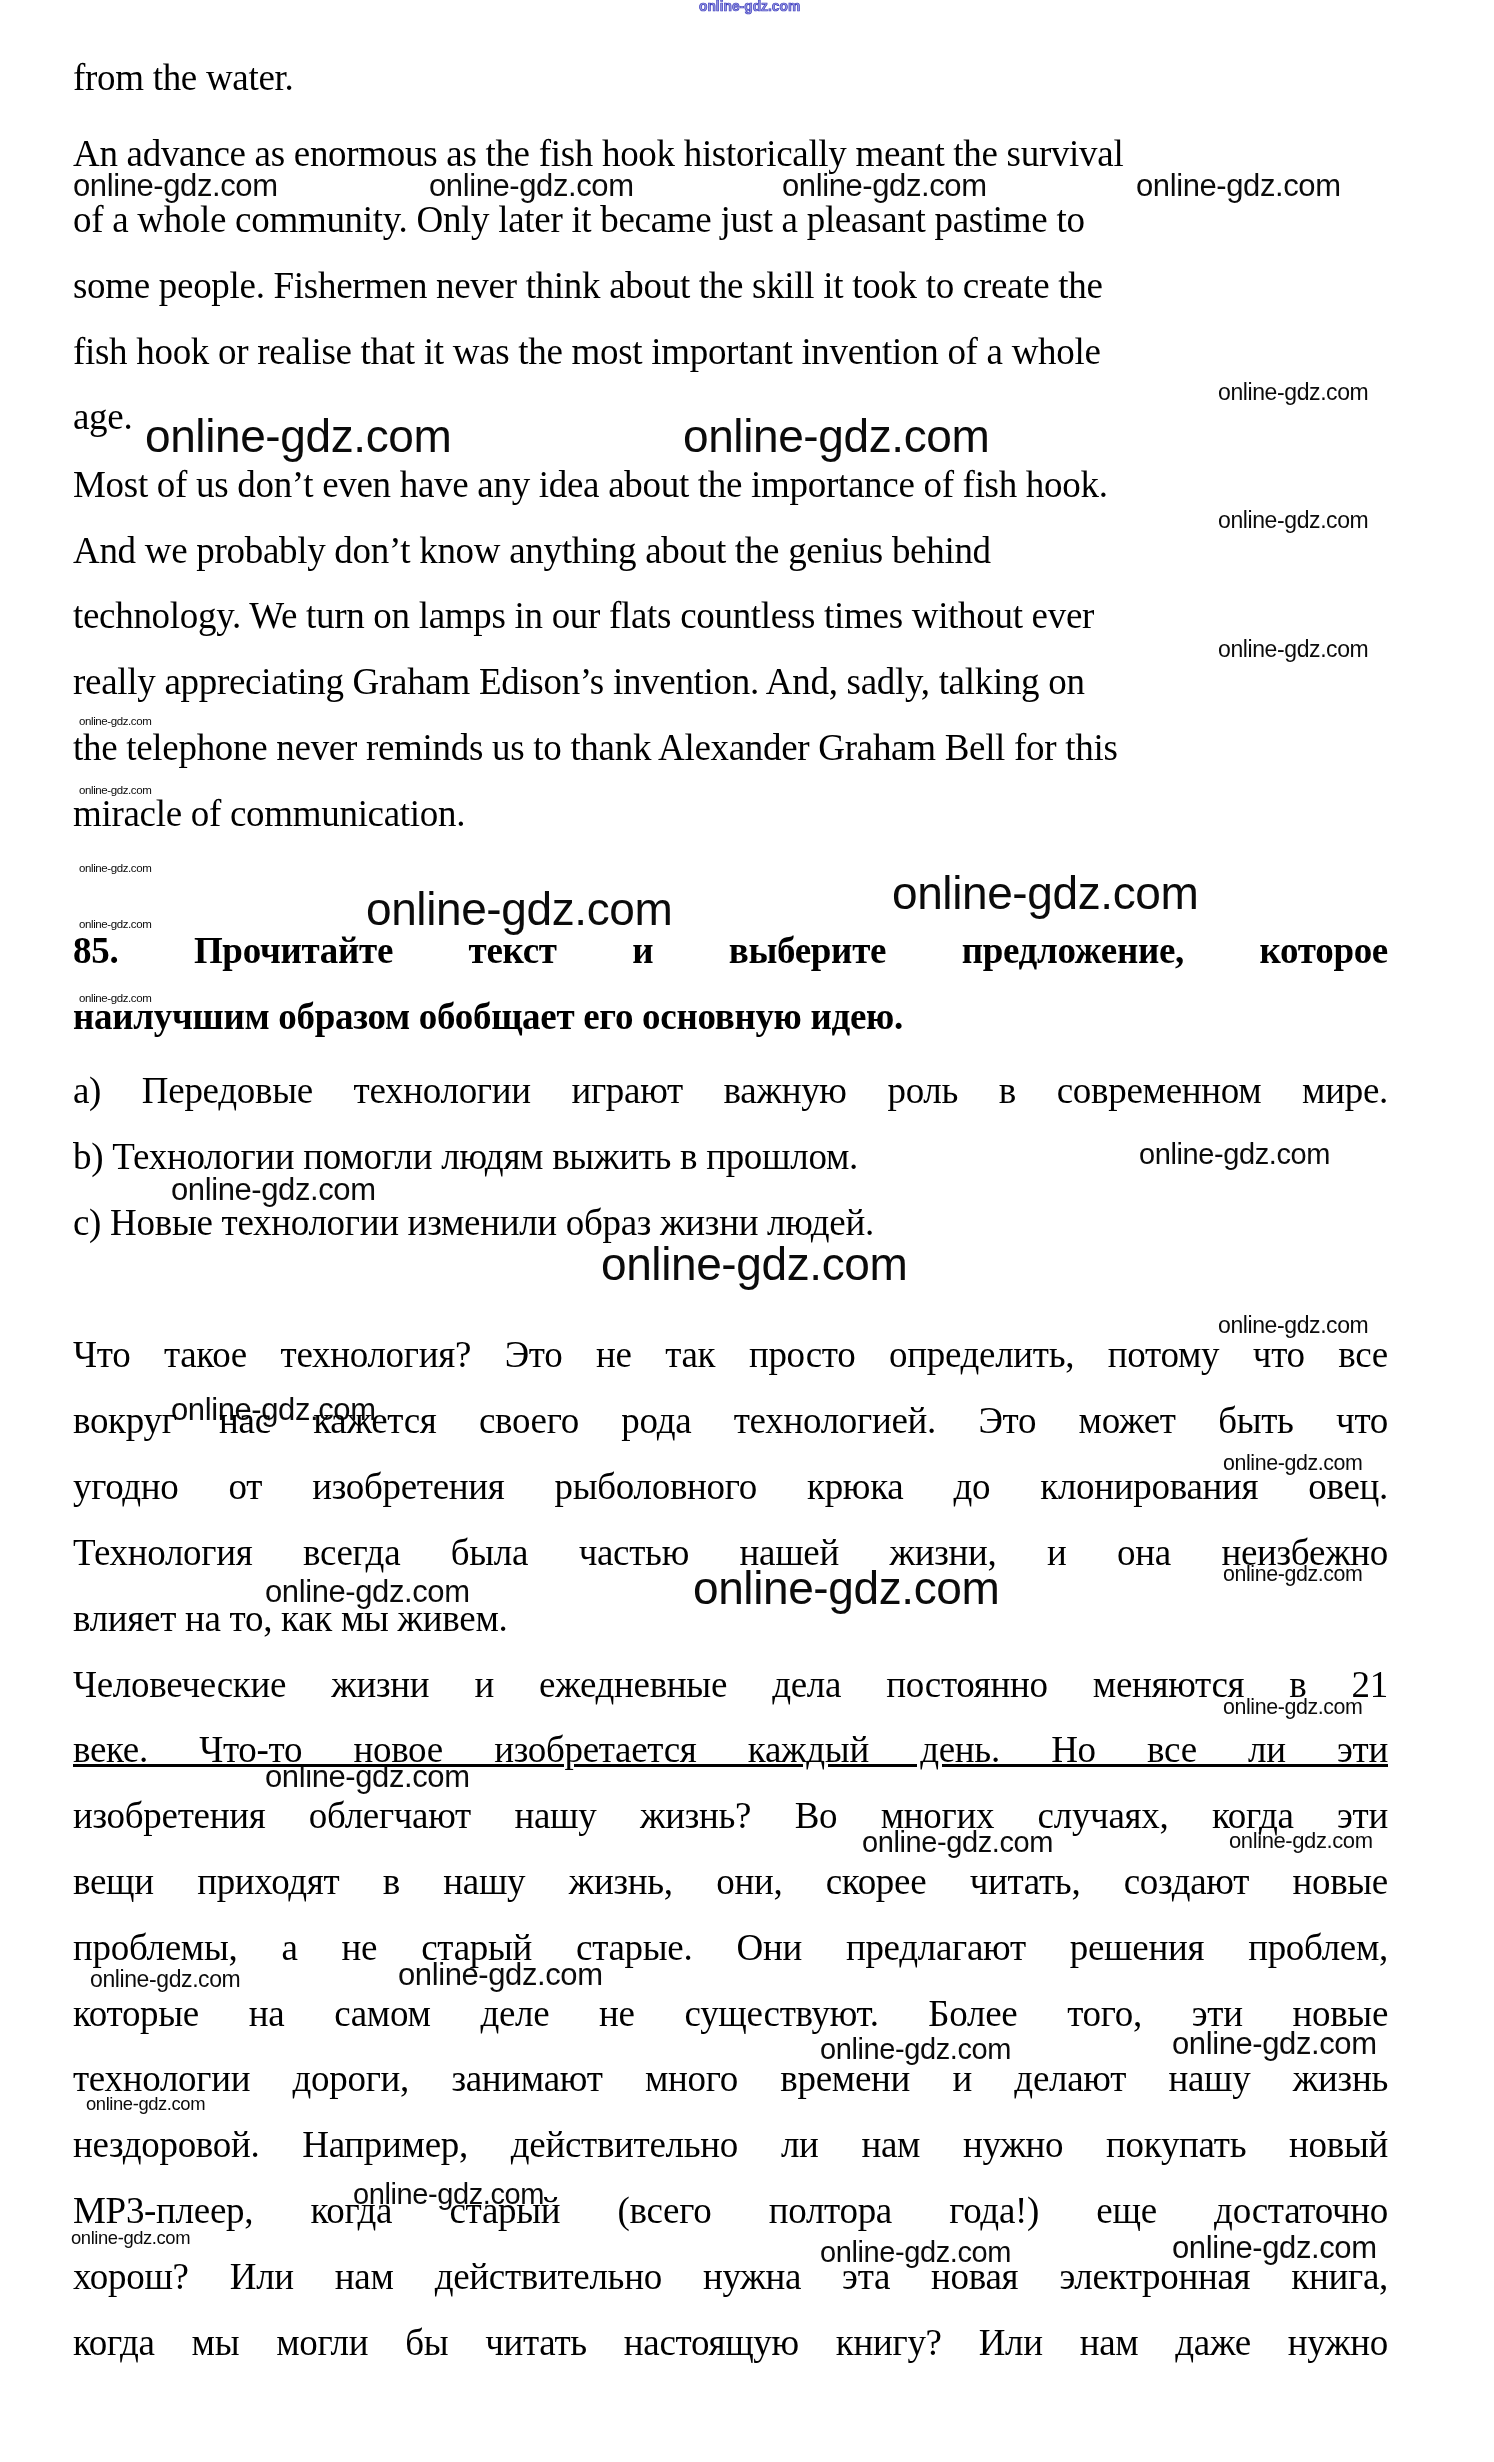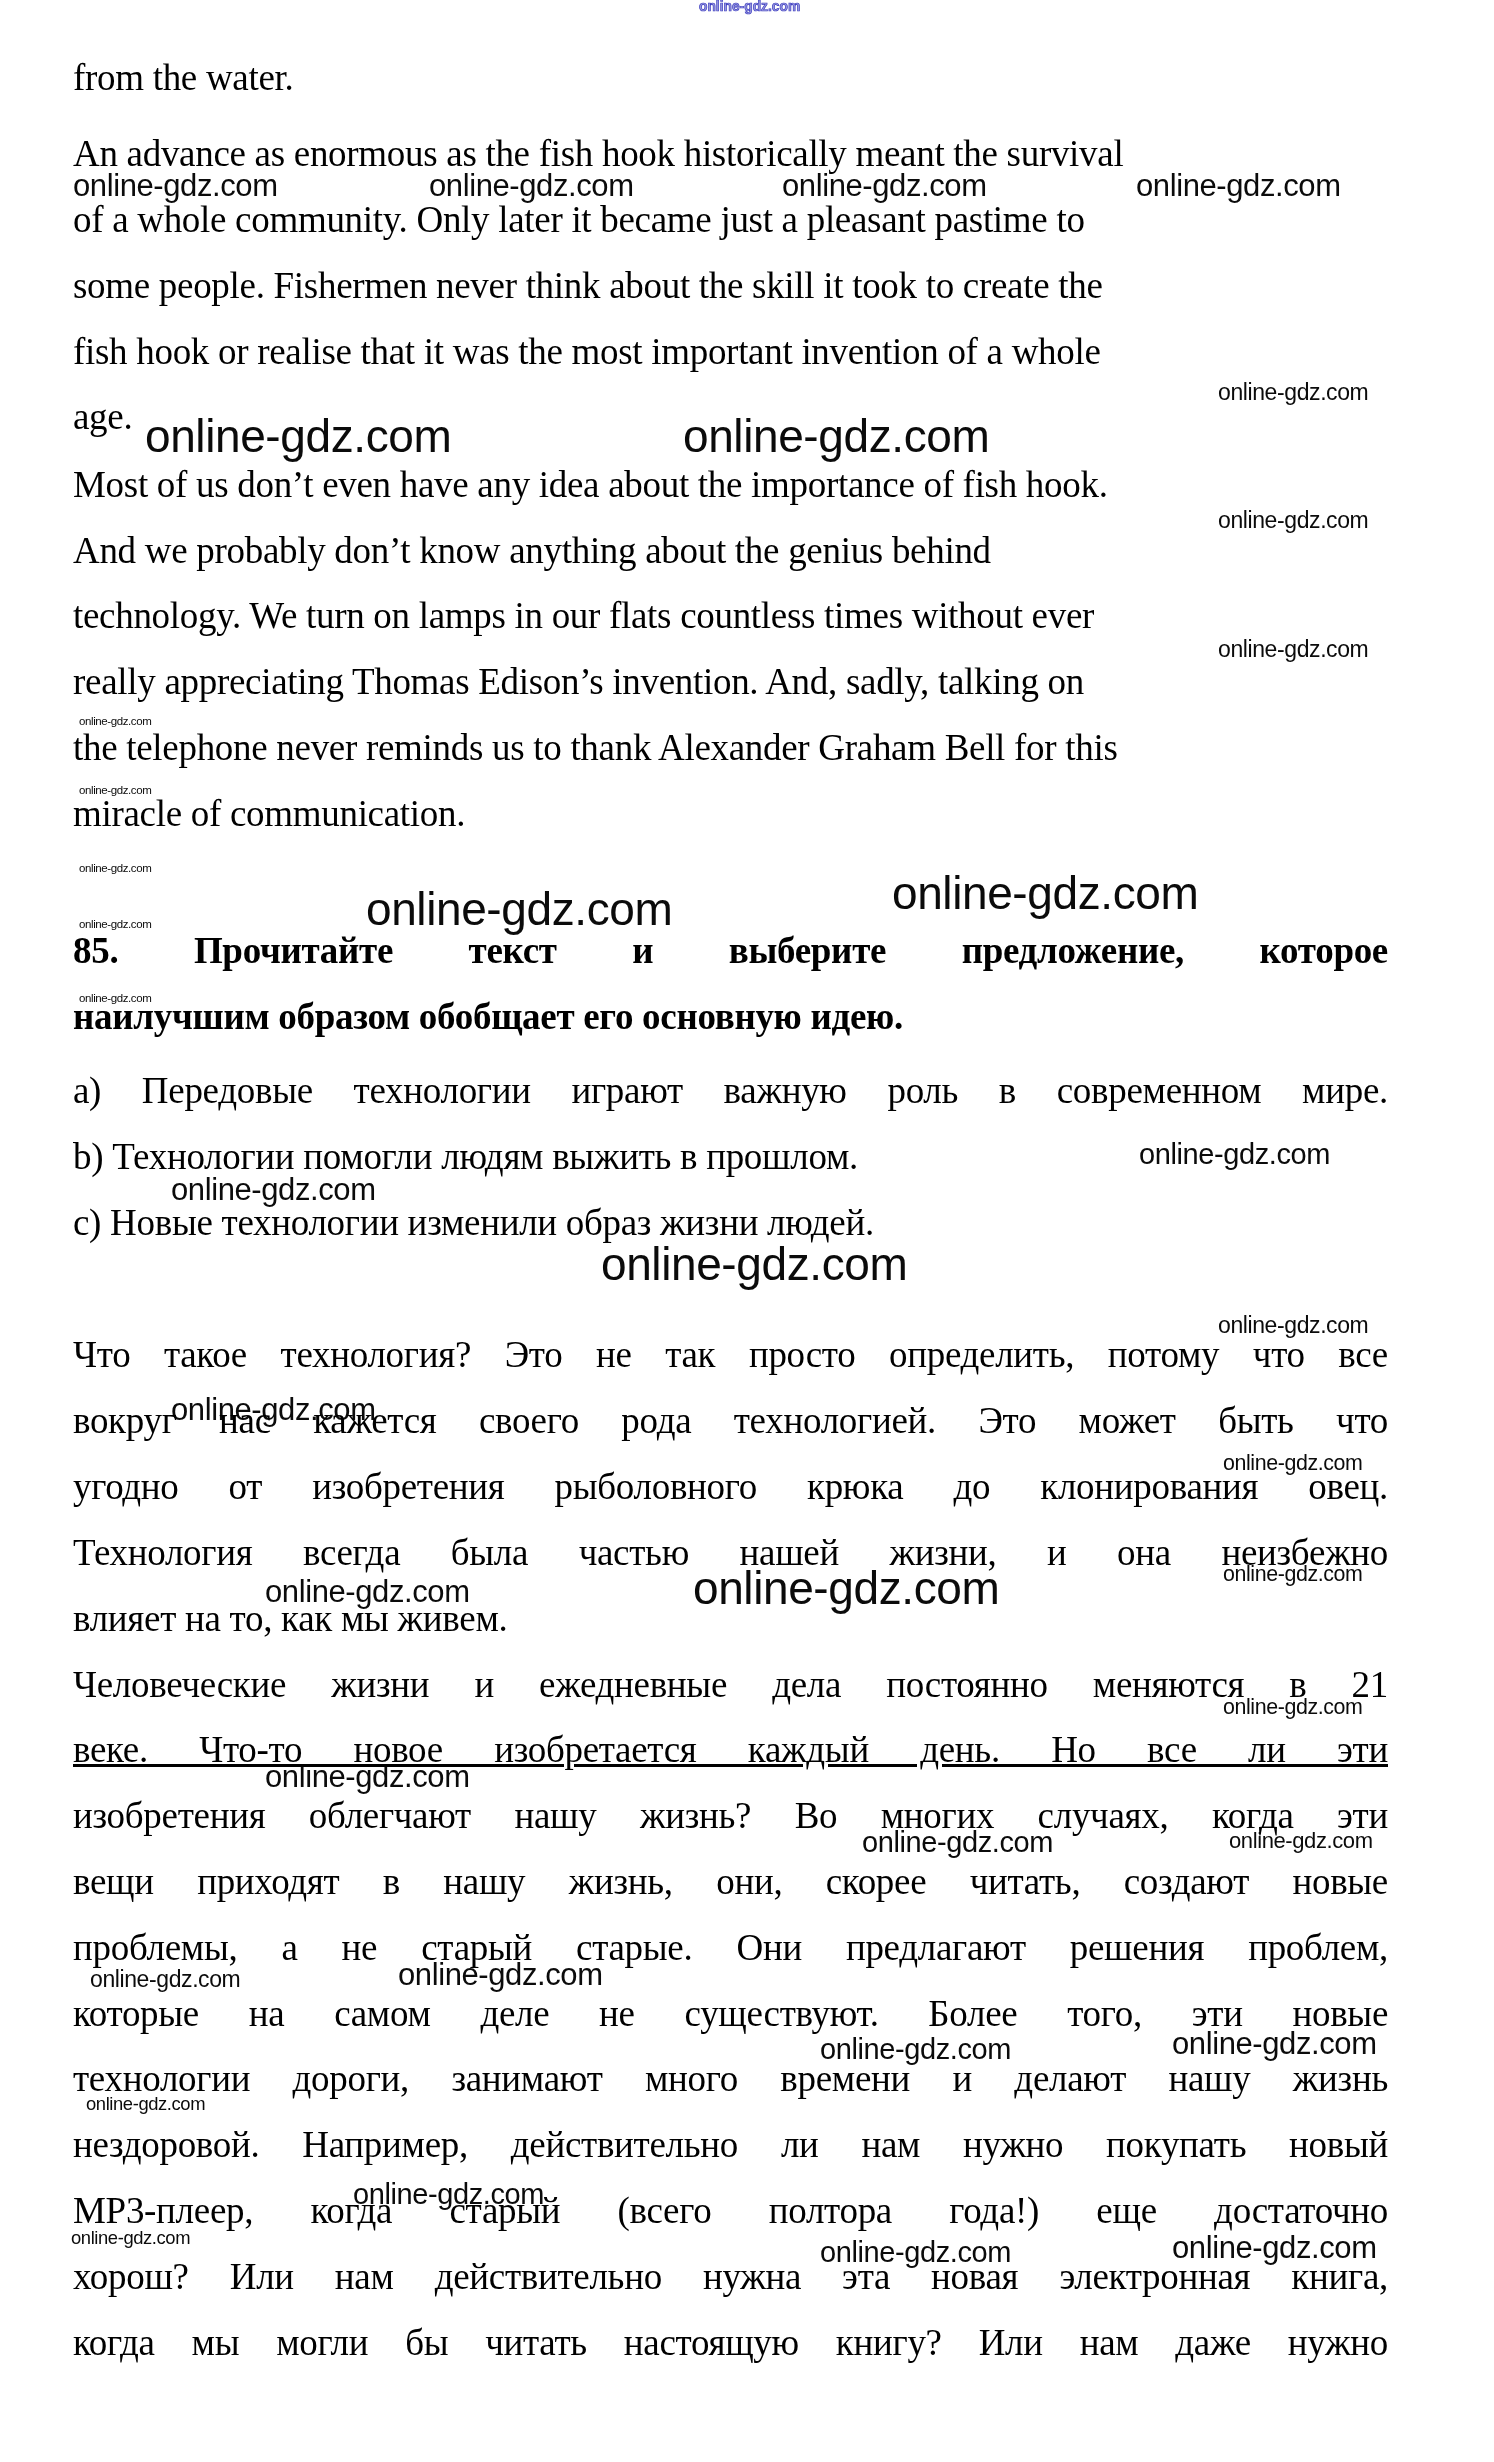--- a/index.html
+++ b/index.html
@@ -90,21 +90,21 @@
   <div id="text-layer">
       <div class="line en" style="left: 73px; top: 57px; font-size: 37px;">from the water.</div>
       <div class="line en" style="left: 73px; top: 133px; font-size: 37px;">An advance as enormous as the fish hook historically meant the survival</div>
       <div class="line en" style="left: 73px; top: 199px; font-size: 37px; text-align: center;">of a whole community. Only later it became just a pleasant pastime to</div>
       <div class="line en" style="left: 73px; top: 265px; font-size: 37px;">some people. Fishermen never think about the skill it took to create the</div>
       <div class="line en" style="left: 73px; top: 331px; font-size: 37px;">fish hook or realise that it was the most important invention of a whole</div>
       <div class="line en" style="left: 73px; top: 396px; font-size: 37px;">age.</div>
       <div class="line en" style="left: 73px; top: 464px; font-size: 37px;">Most of us don’t even have any idea about the importance of fish hook.</div>
       <div class="line en" style="left: 73px; top: 530px; font-size: 37px;">And we probably don’t know anything about the genius behind</div>
       <div class="line en" style="left: 73px; top: 595px; font-size: 37px;">technology. We turn on lamps in our flats countless times without ever</div>
-      <div class="line en" style="left: 73px; top: 661px; font-size: 37px;">really appreciating Thomas Edison’s invention. And, sadly, talking on</div>
+      <div class="line en" style="left: 73px; top: 661px; font-size: 37px;">really appreciating Graham Edison’s invention. And, sadly, talking on</div>
       <div class="line en" style="left: 73px; top: 727px; font-size: 37px;">the telephone never reminds us to thank Alexander Graham Bell for this</div>
       <div class="line en" style="left: 73px; top: 793px; font-size: 37px;">miracle of communication.</div>
       <div class="line heading j" style="left: 73px; top: 930px; font-size: 37px;">85. Прочитайте текст и выберите предложение, которое</div>
       <div class="line heading" style="left: 73px; top: 996px; font-size: 37px;">наилучшим образом обобщает его основную идею.</div>
       <div class="line option j" style="left: 73px; top: 1070px; font-size: 37px;">a) Передовые технологии играют важную роль в современном мире.</div>
       <div class="line option" style="left: 73px; top: 1136px; font-size: 37px;">b) Технологии помогли людям выжить в прошлом.</div>
       <div class="line option" style="left: 73px; top: 1202px; font-size: 37px;">c) Новые технологии изменили образ жизни людей.</div>
       <div class="line ru j" style="left: 73px; top: 1334px; font-size: 37px;">Что такое технология? Это не так просто определить, потому что все</div>
       <div class="line ru j" style="left: 73px; top: 1400px; font-size: 37px;">вокруг нас кажется своего рода технологией. Это может быть что</div>
       <div class="line ru j" style="left: 73px; top: 1466px; font-size: 37px;">угодно от изобретения рыболовного крюка до клонирования овец.</div>

